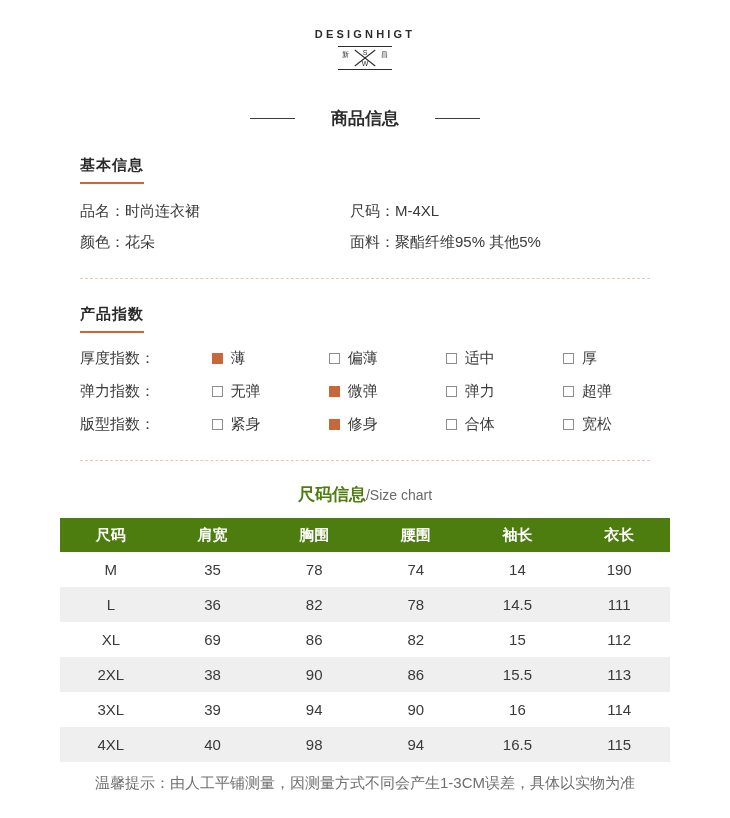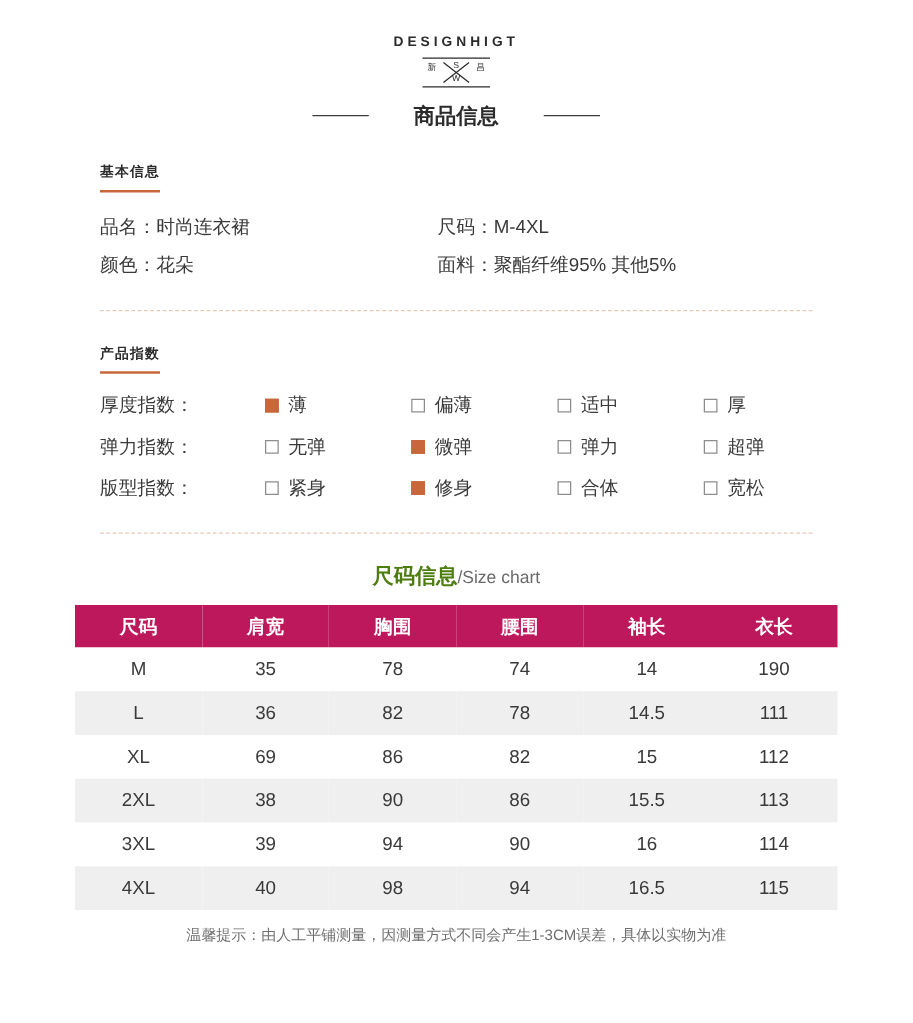--- a/index.html
+++ b/index.html
@@ -68,21 +68,21 @@
   .logo-mark .ch-n { left: 4px; top: 8px; }
   .logo-mark .ch-s { left: 50%; top: 6px; transform: translateX(-50%); }
   .logo-mark .ch-c { right: 4px; top: 8px; }
   .logo-mark .ch-w { left: 50%; bottom: 6px; transform: translateX(-50%); }
 
   
   .title-row {
     display: flex;
     align-items: center;
     justify-content: center;
-    margin-top: 8px;
+    margin-top: 34px;
     padding: 0 250px;
     gap: 24px;
   }
   .title-row .rule {
     flex: 1 1 auto;
     height: 1px;
     background: #3c3c3c;
   }
   .title-row .title-text {
     font-size: 17px;
@@ -92,21 +92,21 @@
     white-space: nowrap;
   }
 
   
   .block {
     padding: 0 80px;
   }
   .sub-head {
     margin-top: 26px;
     display: inline-block;
-    font-size: 11px;
+    font-size: 15px;
     font-weight: bold;
     color: #2b2b2b;
     padding-bottom: 7px;
     border-bottom: 2px solid #c8673a;
     letter-spacing: 1px;
   }
 
   .spec-grid {
     margin-top: 18px;
     display: grid;
@@ -176,39 +176,39 @@
     color: #6a6a6a;
   }
 
   table.size-table {
     margin: 12px auto 0 auto;
     border-collapse: collapse;
     width: 610px;
     font-size: 15px;
   }
   table.size-table th {
-    background: #be185d;
+    background: #4d7c0f;
     color: #ffffff;
     font-weight: bold;
     height: 32px;
     text-align: center;
     font-size: 15px;
   }
   table.size-table td {
     height: 33px;
     text-align: center;
     color: #3a3a3a;
   }
   table.size-table tr.odd td { background: #ffffff; }
   table.size-table tr.even td { background: #efefef; }
 
   .note {
     text-align: center;
     margin-top: 12px;
-    font-size: 12px;
+    font-size: 15px;
     color: #6f6f6f;
   }
 </style>
 </head>
 <body>
 
 <div class="page">
 
   <div class="logo-wrap">
     <div class="logo-text">DESIGNHIGT</div>

